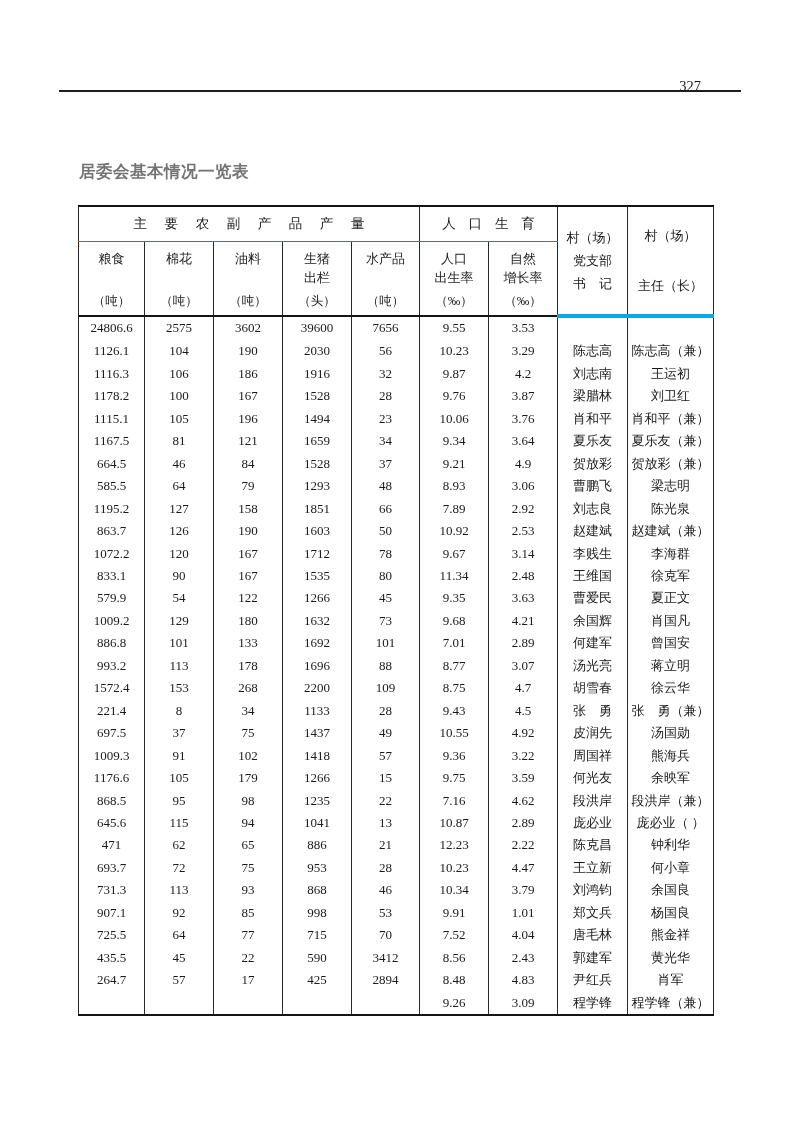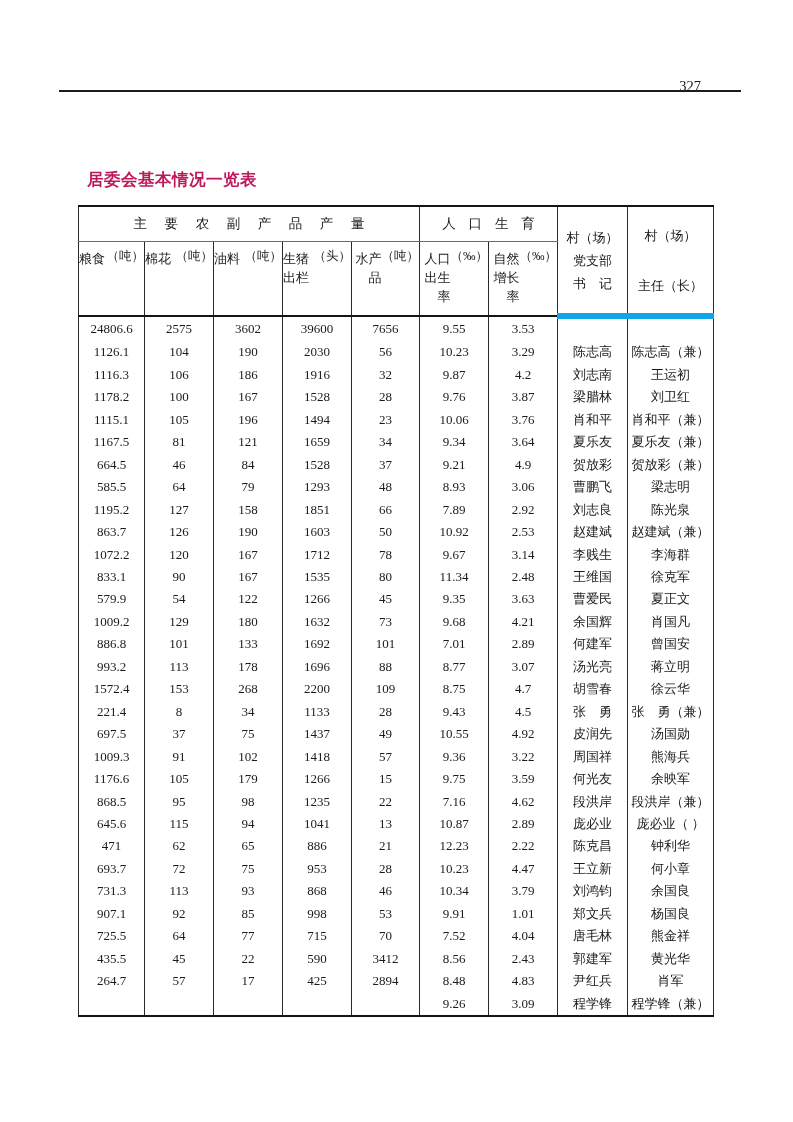--- a/index.html
+++ b/index.html
@@ -8,47 +8,47 @@
     background:#ffffff; overflow:hidden;
     font-family:"Liberation Serif","DejaVu Serif",serif; color:#1a1a1a;
   }
   
   .page-header { position:absolute; top:67px; left:59px; width:682px; height:22px; }
   .ph-title { position:absolute; left:0; right:0; top:0; text-align:center; font-size:15px; }
   .ph-num   { position:absolute; right:40px; top:11px; font-size:14.5px; }
   .rule { position:absolute; top:90px; left:59px; width:682px; height:1.7px; background:#1c1c1c; }
   
   .doc-title {
-    position:absolute; left:75px; top:157px; margin:12px;
+    position:absolute; left:75px; top:157px; margin:4px;
     font-family:"Liberation Sans","DejaVu Sans",sans-serif;
-    font-size:16.5px; font-weight:bold; letter-spacing:0.5px; color:#be185d;
+    font-size:16.5px; font-weight:bold; letter-spacing:0.5px; color:#737373;
   }
   
   table.stats {
     position:absolute; left:78px; top:205px; width:635px;
     border-collapse:collapse; table-layout:fixed;
     border-top:2.4px solid #151515; border-bottom:2.4px solid #151515;
     border-left:1px solid #2a2a2a; border-right:1px solid #2a2a2a;
   }
   col.c1{width:66px} col.c2{width:69px} col.c3{width:69px} col.c4{width:69px}
   col.c5{width:68px} col.c6{width:69px} col.c7{width:69px} col.c8{width:70px} col.c9{width:86px}
   th, td {
     border-left:1px solid #2a2a2a; border-right:1px solid #2a2a2a;
     padding:0; text-align:center; font-weight:normal; color:#1a1a1a;
   }
   thead th.group { height:34px; font-size:13.5px; vertical-align:middle; border-bottom:1px solid #a16207; }
   .ls-wide { letter-spacing:1.3em;  padding-left:1.3em;  }
   .ls-med  { letter-spacing:0.95em; padding-left:0.95em; }
-  thead th.tall { font-size:13px; vertical-align:middle; border-bottom:6px solid #0ea5e9; white-space:pre-line; }
+  thead th.tall { font-size:13px; vertical-align:middle; border-bottom:4px solid #0ea5e9; white-space:pre-line; }
   .th-secretary { line-height:23px; }
   .th-director  { line-height:25px; }
   thead tr.sub th { height:73px; border-bottom:2px solid #151515; font-size:13px; vertical-align:top; }
   .sub-inner {
-    display:flex; justify-content:space-between;
-    height:100%; box-sizing:border-box; padding:7px 0 6px;text-align:right;
+    display:flex; flex-direction:column; justify-content:space-between;
+    height:100%; box-sizing:border-box; padding:7px 0 6px;
   }
   .cname { white-space:pre-line; line-height:19px; }
   .cunit { line-height:15px; font-size:12.5px; }
   tbody td { height:22.45px; font-size:13px; line-height:22.45px; white-space:nowrap; overflow:hidden; }
 </style>
 </head>
 <body>
 
 <div class="page">
 

